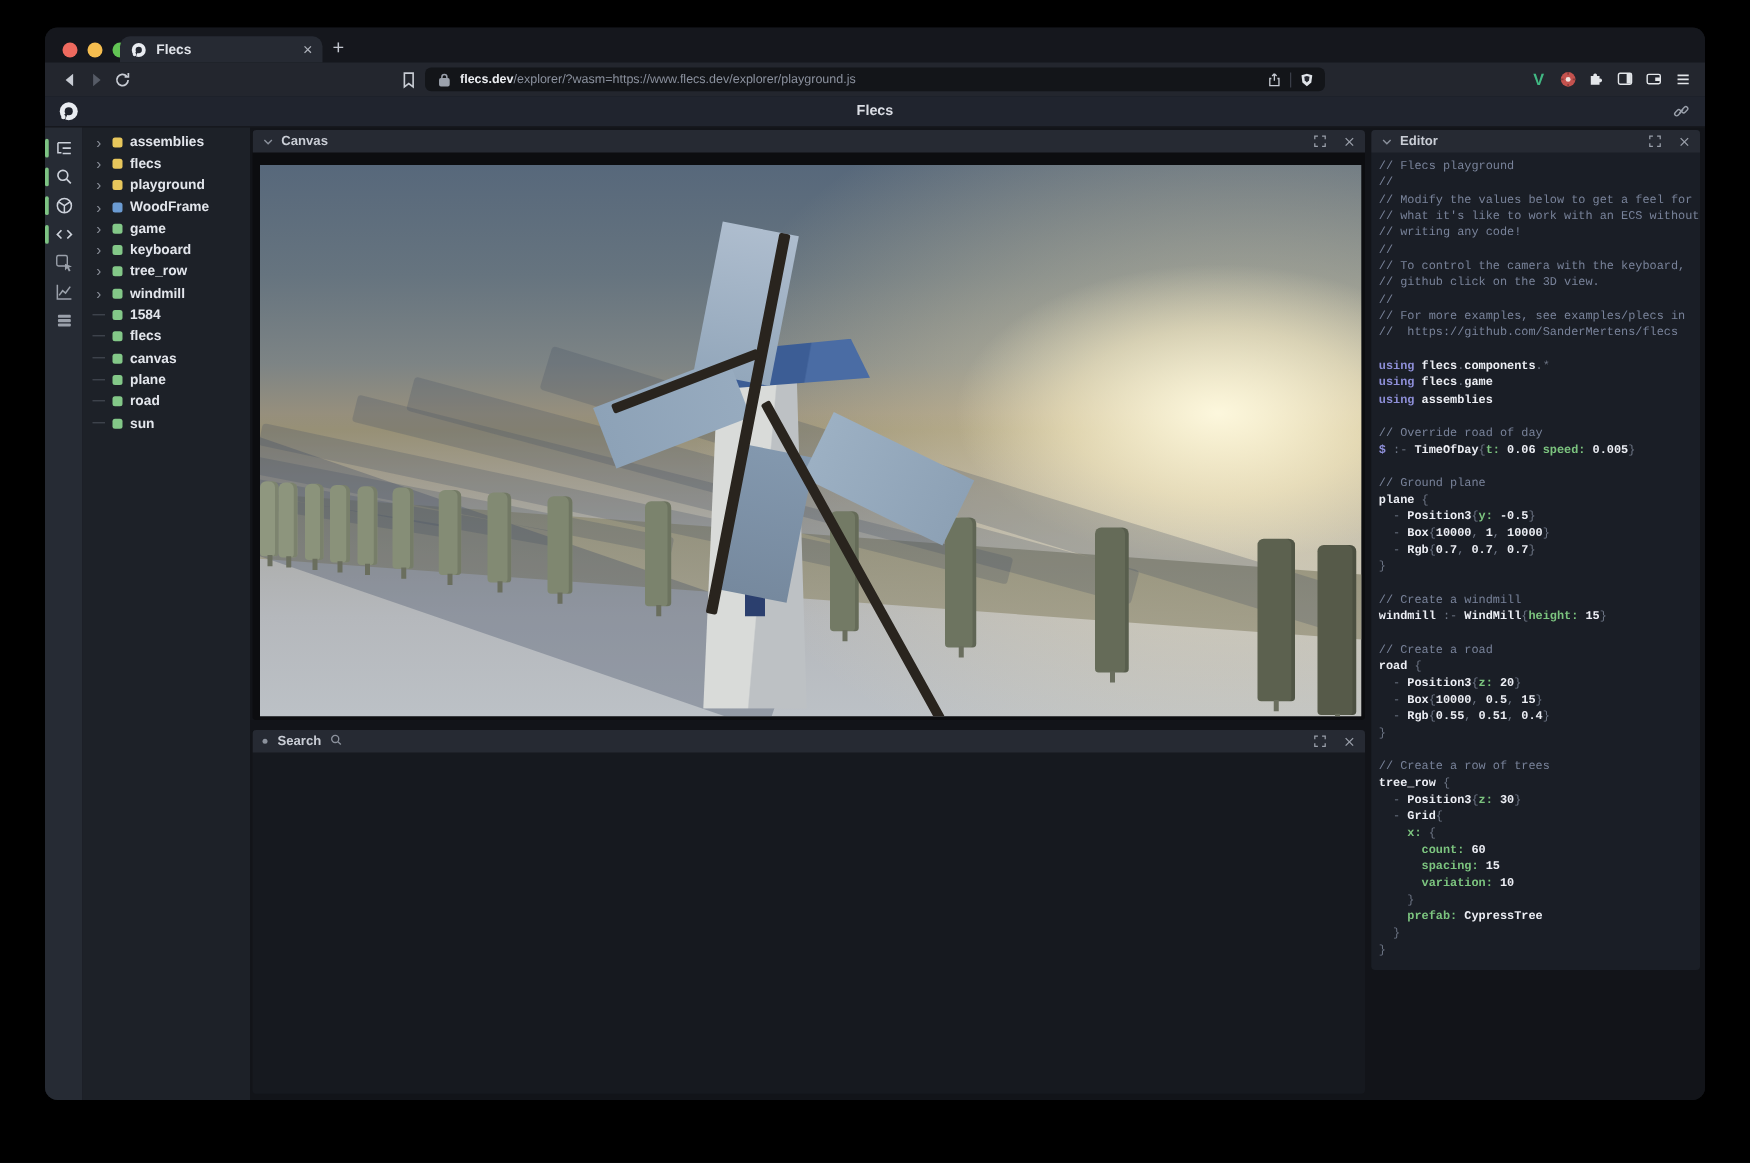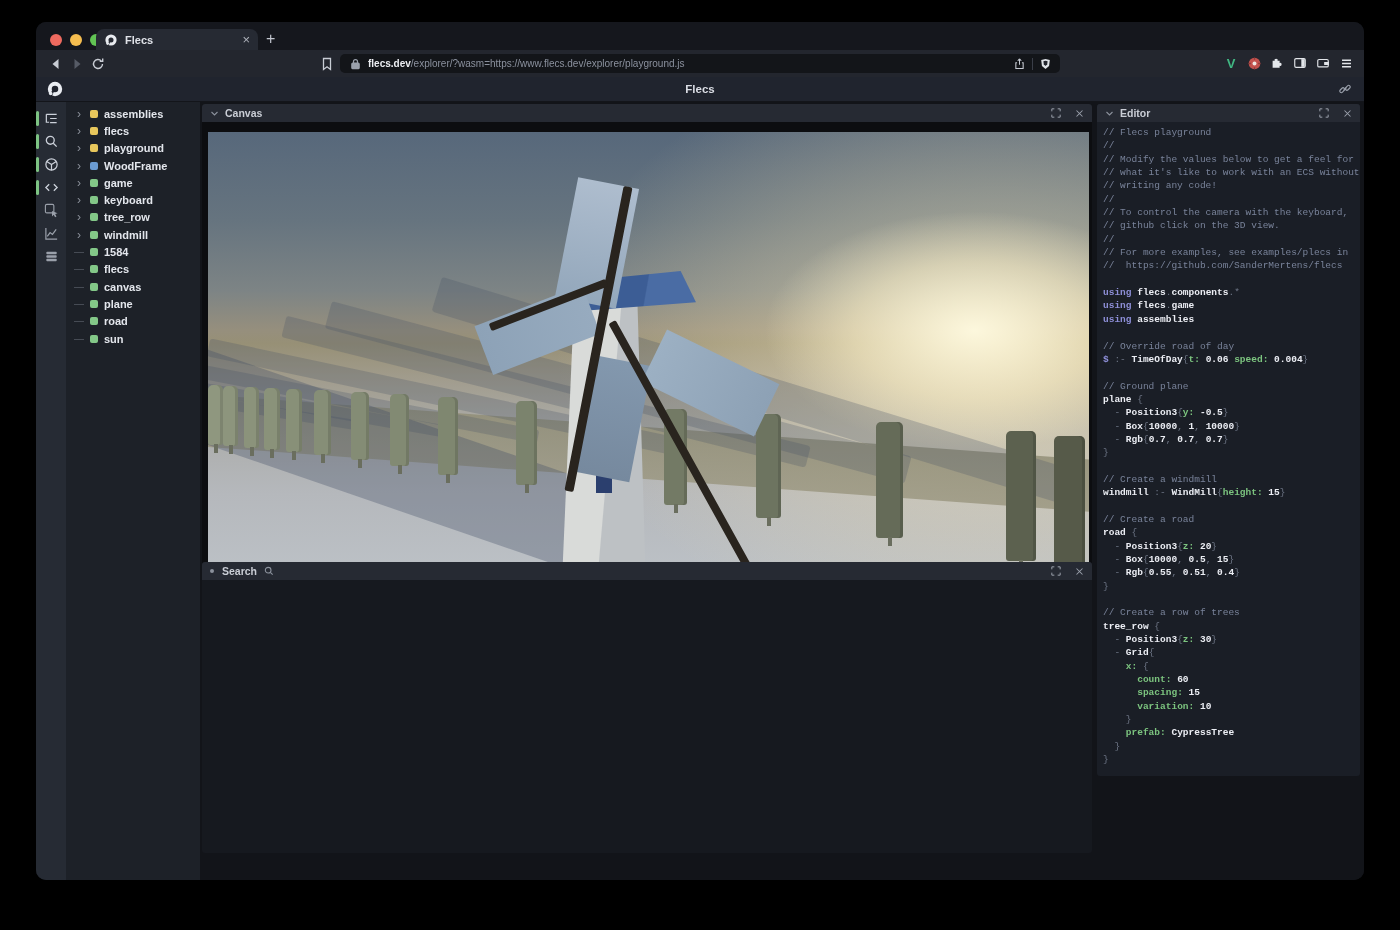--- a/index.html
+++ b/index.html
@@ -52,21 +52,21 @@
 
   .main { flex:1; position:relative; }
   .panel { position:absolute; border-radius:3px; overflow:hidden; }
   .phead { height:18px; background:#262a33; display:flex; align-items:center; padding:0 8px; gap:6px; }
   .ptitle { font-size:10.5px; font-weight:bold; color:#c9cdd5; flex:1; }
   .pich { color:#8b919c; }
   .pbtn { color:#9aa0ab; margin-left:8px; }
   .dotmark { width:4px; height:4px; border-radius:50%; background:#8b919c; margin-right:2px; }
 
   .canvas-panel { left:2px; top:2px; width:890px; height:472px; background:#0c0d10; }
-  .search-panel { left:2px; top:460px; width:890px; height:291px; background:#16191f; }
+  .search-panel { left:2px; top:482px; width:890px; height:291px; background:#16191f; }
   .scene { position:absolute; left:6px; top:28px; width:881px; height:441px; overflow:hidden;
     background:
       radial-gradient(300px 170px at 87% 45%, rgba(255,250,224,.95), rgba(255,244,205,.5) 40%, transparent 70%),
       radial-gradient(620px 420px at 90% 48%, rgba(250,234,188,.6), rgba(240,222,175,.25) 45%, transparent 72%),
       linear-gradient(180deg,#57687b 0%,#66747f 20%,#7d8485 36%,#968f7d 45%,#979076 48%,#a19c8d 56%,#acadab 68%,#b5b8bc 82%,#bcc1c6 100%);
   }
   .road { position:absolute; left:-12px; top:262px; width:930px; height:52px; background:linear-gradient(180deg,#8f8c74,#99957e); opacity:.8; transform:rotate(4.2deg); transform-origin:0 50%; }
   .shadow { position:absolute; background:rgba(70,82,102,.26); transform-origin:100% 50%; border-radius:3px; }
   .t3 { position:absolute; border-radius:5px 5px 3px 3px; box-shadow:inset -3px 0 0 rgba(0,0,0,.12); }
   .t3::after { content:""; position:absolute; left:50%; bottom:-8px; width:4px; height:9px; margin-left:-2px; background:#6a6e5e; }
@@ -446,21 +446,21 @@
             <div class="cl"><span class="t-c">// github click on the 3D view.</span></div>
             <div class="cl"><span class="t-c">//</span></div>
             <div class="cl"><span class="t-c">// For more examples, see examples/plecs in</span></div>
             <div class="cl"><span class="t-c">//  https://github.com/SanderMertens/flecs</span></div>
             <div class="cl">&nbsp;</div>
             <div class="cl"><span class="t-k">using </span><span class="t-i">flecs</span><span class="t-p">.</span><span class="t-i">components</span><span class="t-p">.*</span></div>
             <div class="cl"><span class="t-k">using </span><span class="t-i">flecs</span><span class="t-p">.</span><span class="t-i">game</span></div>
             <div class="cl"><span class="t-k">using </span><span class="t-i">assemblies</span></div>
             <div class="cl">&nbsp;</div>
             <div class="cl"><span class="t-c">// Override road of day</span></div>
-            <div class="cl"><span class="t-k">$ </span><span class="t-p">:- </span><span class="t-i">TimeOfDay</span><span class="t-p">{</span><span class="t-g">t:</span><span class="t-i"> 0.06 </span><span class="t-g">speed:</span><span class="t-i"> 0.004</span><span class="t-p">}</span></div>
+            <div class="cl"><span class="t-k">$ </span><span class="t-p">:- </span><span class="t-i">TimeOfDay</span><span class="t-p">{</span><span class="t-g">t:</span><span class="t-i"> 0.06 </span><span class="t-g">speed:</span><span class="t-i"> 0.005</span><span class="t-p">}</span></div>
             <div class="cl">&nbsp;</div>
             <div class="cl"><span class="t-c">// Ground plane</span></div>
             <div class="cl"><span class="t-i">plane</span><span class="t-p"> {</span></div>
             <div class="cl"><span class="t-p">  - </span><span class="t-i">Position3</span><span class="t-p">{</span><span class="t-g">y:</span><span class="t-i"> -0.5</span><span class="t-p">}</span></div>
             <div class="cl"><span class="t-p">  - </span><span class="t-i">Box</span><span class="t-p">{</span><span class="t-i">10000</span><span class="t-p">, </span><span class="t-i">1</span><span class="t-p">, </span><span class="t-i">10000</span><span class="t-p">}</span></div>
             <div class="cl"><span class="t-p">  - </span><span class="t-i">Rgb</span><span class="t-p">{</span><span class="t-i">0.7</span><span class="t-p">, </span><span class="t-i">0.7</span><span class="t-p">, </span><span class="t-i">0.7</span><span class="t-p">}</span></div>
             <div class="cl"><span class="t-p">}</span></div>
             <div class="cl">&nbsp;</div>
             <div class="cl"><span class="t-c">// Create a windmill</span></div>
             <div class="cl"><span class="t-i">windmill</span><span class="t-p"> :- </span><span class="t-i">WindMill</span><span class="t-p">{</span><span class="t-g">height:</span><span class="t-i"> 15</span><span class="t-p">}</span></div>

